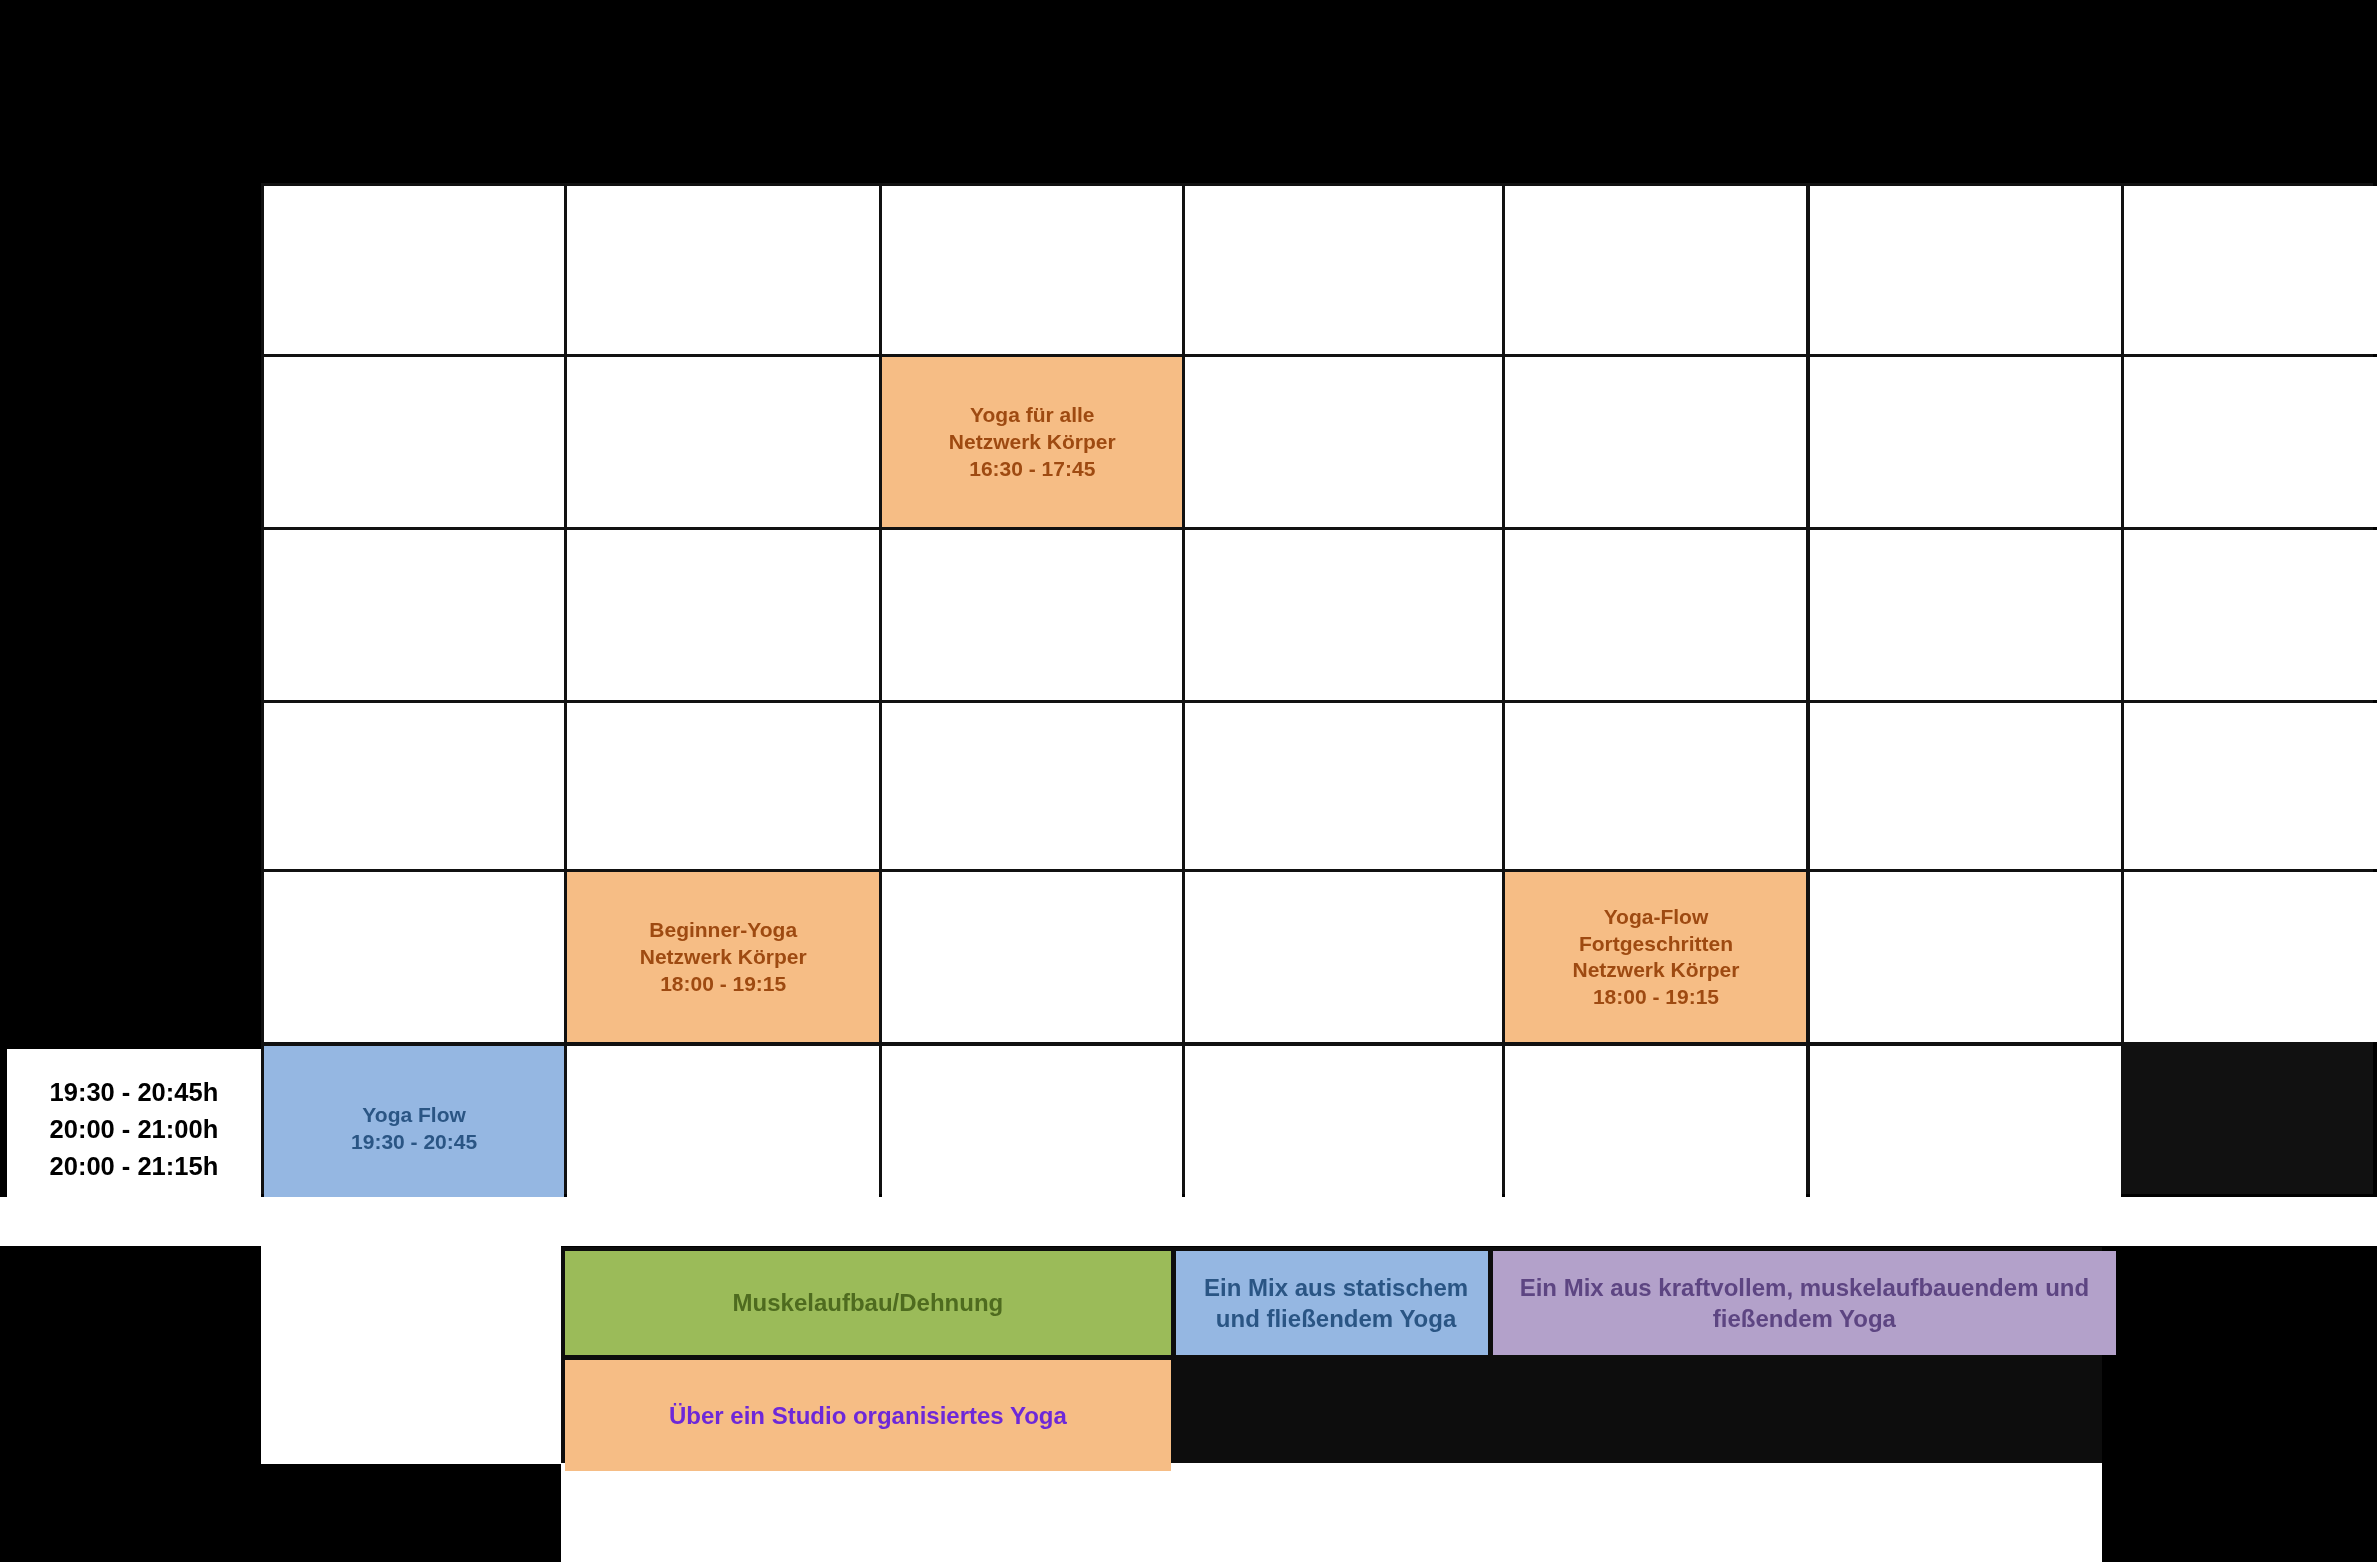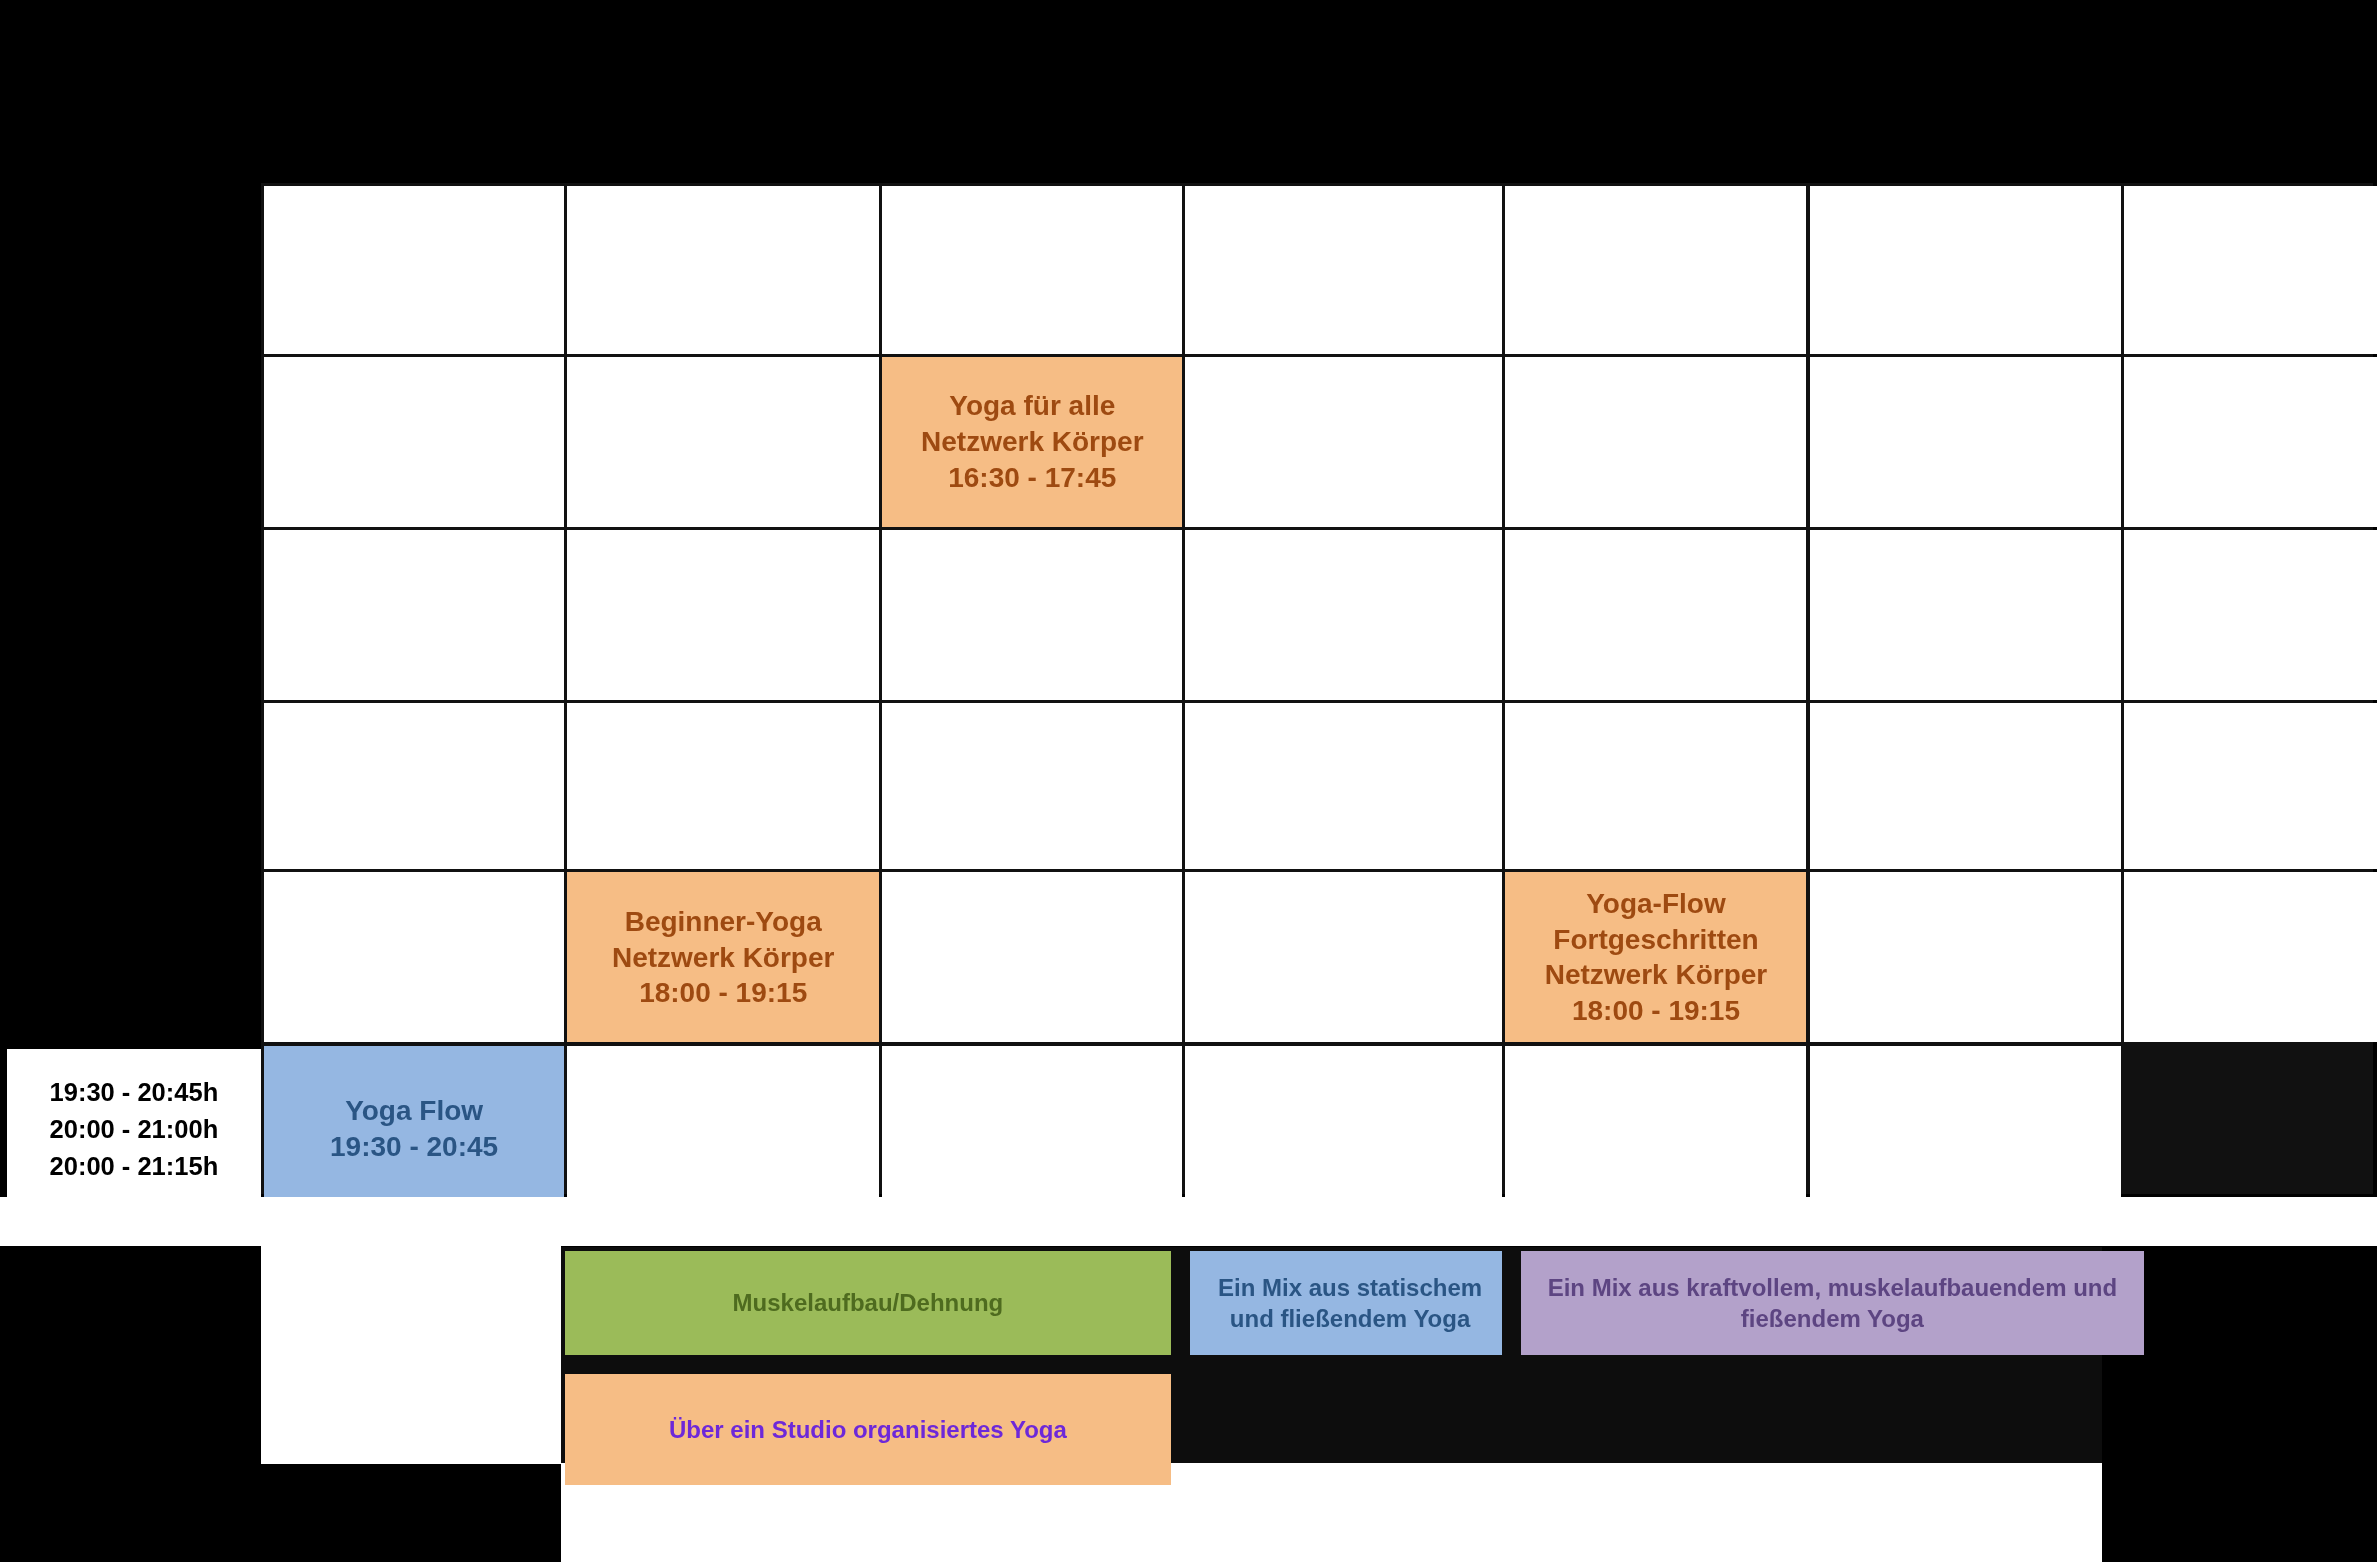--- a/index.html
+++ b/index.html
@@ -38,21 +38,21 @@
   .cell {
     background: #ffffff;
     box-sizing: border-box;
     display: flex;
     flex-direction: column;
     align-items: center;
     justify-content: center;
     text-align: center;
     line-height: 1.28;
     font-weight: bold;
-    font-size: 28px;
+    font-size: 21px;
     padding: 1.5px 4.6px;
   }
   .cell .ln { display: block; width: 100%; }
 
   .c-orange { background: #f6bd85; color: #9e4a11; }
   .c-blue   { background: #95b7e2; color: #2a5584; }
   .c-purple { background: #b3a1ca; color: #5d4582; }
 
   
   #time-label-cell {
@@ -106,21 +106,21 @@
   #legend {
     position: absolute;
     left: 561px;
     top: 1247px;
     width: 1541px;
     height: 216px;
     display: grid;
     grid-template-columns: 606px 312px 623px;
     grid-template-rows: 104px 111px;
     background: #0d0d0d;
-    gap: 19px;
+    gap: 5px;
     padding: 3.9px;
     box-sizing: border-box;
   }
   .legend-cell {
     display: flex;
     align-items: center;
     justify-content: center;
     text-align: center;
     font-weight: bold;
     font-size: 24px;

